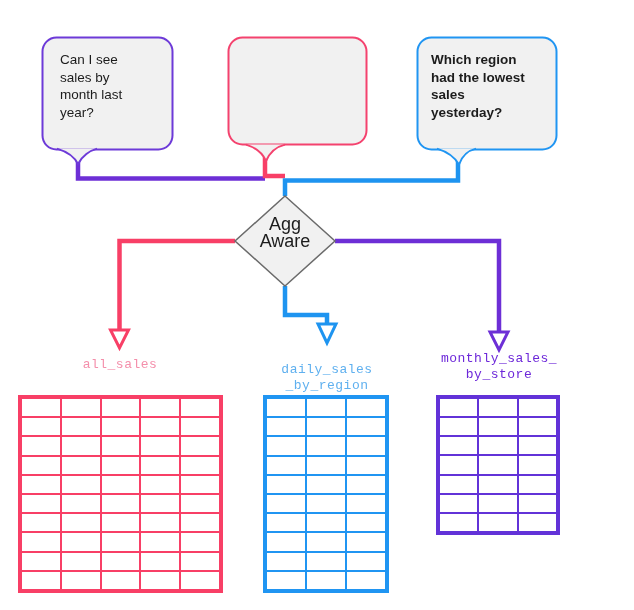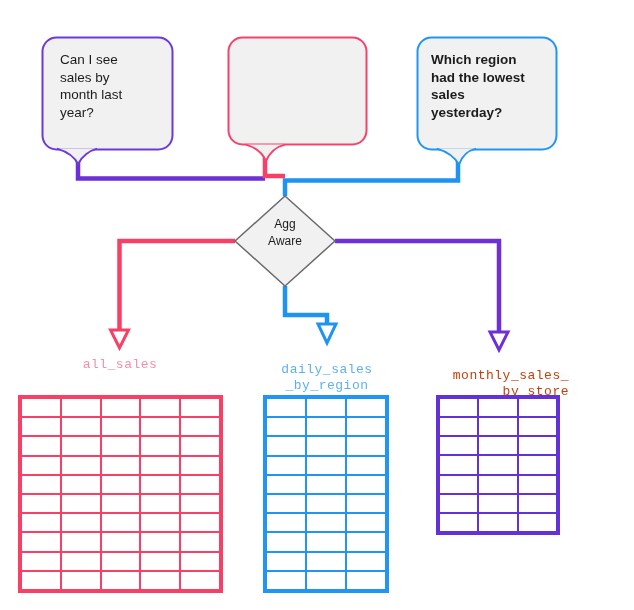--- a/index.html
+++ b/index.html
@@ -10,21 +10,21 @@
     overflow:hidden;
     font-family:"Liberation Sans", sans-serif;
   }
   .canvas svg{position:absolute;left:0;top:0;}
   .overlay{position:absolute;}
   .bubble-text{
     font-size:13.5px;line-height:17.5px;
     color:#1c1c1c;white-space:pre-line;
   }
   .diamond-label{
-    font-size:12px;line-height:17px;color:#1c1c1c;
+    font-size:18px;line-height:17px;color:#1c1c1c;
     text-align:center;white-space:pre-line;
   }
   .table-label{
     font-family:"Liberation Mono", monospace;
     font-size:13px;line-height:16px;letter-spacing:0.5px;
     text-align:center;white-space:pre-line;
   }
   .grid-table{
     position:absolute;
     display:grid;
@@ -78,21 +78,21 @@
 had the lowest
 sales
 yesterday?</div>
 
   <div class="overlay diamond-label" style="left:245px;top:216px;width:80px;">Agg
 Aware</div>
 
   <div class="overlay table-label" style="left: 50px; top: 357px; width: 140px; color: rgb(244, 143, 171);">all_sales</div>
   <div class="overlay table-label" style="left: 257px; top: 362px; width: 140px; color: rgb(95, 176, 239);">daily_sales
 _by_region</div>
-  <div class="overlay table-label" style="left: 429px; top: 368px; width: 140px; color: #c2410c; text-align: right;">monthly_sales_
+  <div class="overlay table-label" style="left: 429px; top: 351px; width: 140px; color: #6d28d9;">monthly_sales_
 by_store</div>
 
   <div class="grid-table" style="left: 18px; top: 395px; width: 205px; height: 198px; --c: #f83f66; grid-template-columns: repeat(5, 1fr); grid-template-rows: repeat(10, 1fr);">
       <div class="cell"></div>
       <div class="cell"></div>
       <div class="cell"></div>
       <div class="cell"></div>
       <div class="cell"></div>
       <div class="cell"></div>
       <div class="cell"></div>

